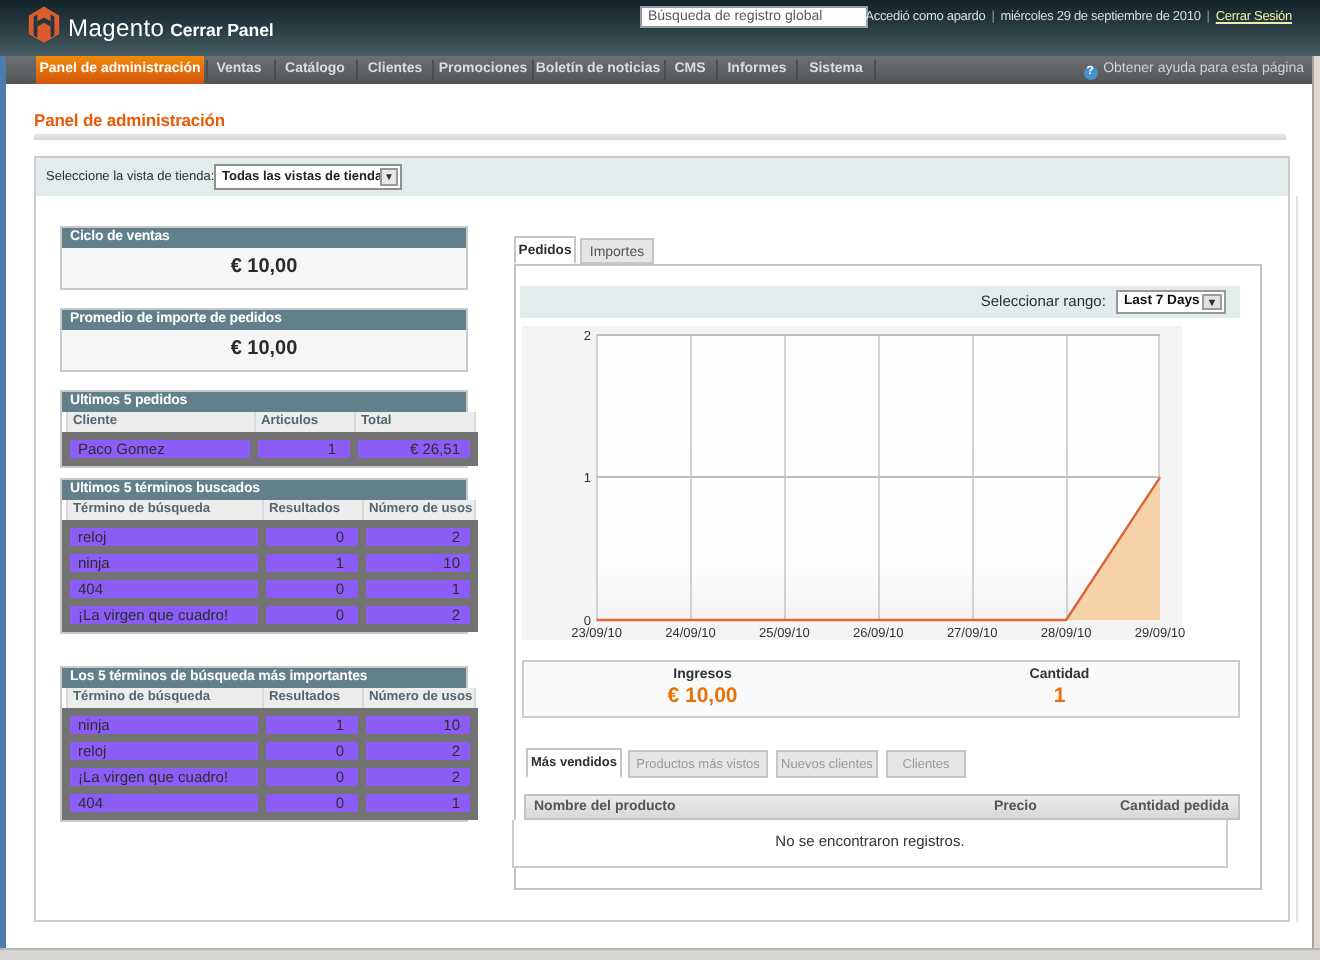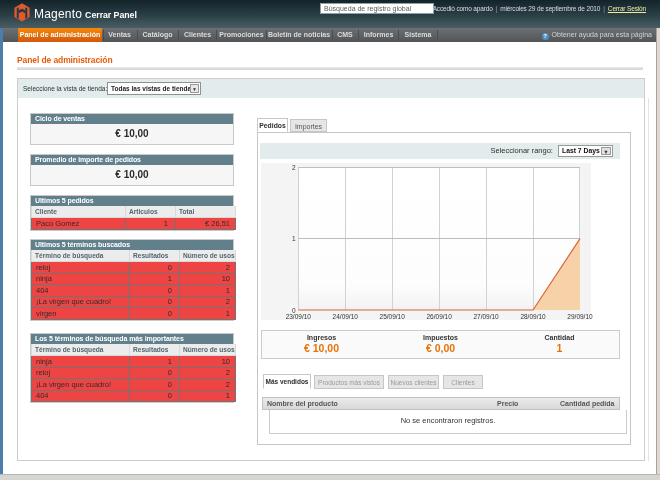--- a/index.html
+++ b/index.html
@@ -25,39 +25,39 @@
 #container{left:17px;top:78px;width:628px;height:383px;border:1px solid #ccc;background:#fff}
 #switchbar{left:18px;top:79px;width:626px;height:19px;background:#e3ecec;font-size:6.5px;color:#2e2e2e;line-height:19px;padding-left:5px}
 #storesel{position:absolute;left:89px;top:3px;width:94px;height:13px;background:#fff;border:1px solid #909090;font-size:6.5px;font-weight:bold;color:#222;line-height:11px;padding:0 0 0 3px;white-space:nowrap;overflow:hidden}
 #storesel .arr{position:absolute;right:1px;top:1px;width:9px;height:9px;background:#e8e8e8;border:1px solid #999;font-size:5px;line-height:8px;text-align:center;color:#333}
 
 .card{position:absolute;left:30px;width:204px;border:1px solid #c9c9c9;background:#fff}
 .chead{height:10px;background:#62808c;color:#fff;font-size:7px;font-weight:bold;line-height:10px;padding-left:4px;letter-spacing:-0.1px;white-space:nowrap;overflow:hidden}
 .cbody{height:20px;background:#f6f6f6;text-align:center;font-size:10px;font-weight:bold;color:#2b2b2b;line-height:20px}
 table.ct{width:100%;border-collapse:collapse;table-layout:fixed}
 table.ct th{background:#ececec;color:#51666f;font-size:6.6px;font-weight:bold;text-align:left;padding:0 0 0 3px;height:11.5px;border:1px solid #d9d9d9;border-top:none;white-space:nowrap;overflow:hidden}
-table.ct td{font-size:7.5px;color:#2e2e2e;padding:0 4px;height:11.5px;border:1px solid #737373;background:#ef4444;white-space:nowrap;overflow:hidden}
+table.ct td{font-size:7.5px;color:#2e2e2e;padding:0 4px;height:11.5px;border:4px solid #737373;background:#8b5cf6;white-space:nowrap;overflow:hidden}
 table.ct td.num{text-align:right;padding-right:7px}
 table.ct td.num2{text-align:right;padding-right:5px}
 
 .tab{position:absolute;height:14px;line-height:13px;font-size:7.5px;text-align:center;border:1px solid #c6c6c6;white-space:nowrap;overflow:hidden}
 .tab.on{background:#fff;font-weight:bold;color:#2e2e2e;border-bottom:1px solid #fff;z-index:5}
 .tab.off{background:#e6e6e6;color:#555}
 #panel{left:257px;top:132px;width:374px;height:313px;border:1px solid #c6c6c6;background:#fff}
 #rangebar{left:260px;top:143px;width:360px;height:16px;background:#e3ecec;font-size:7.5px;color:#2e2e2e;line-height:16px;text-align:right}
 #rangesel{display:inline-block;width:55px;height:12px;background:#fff;border:1px solid #999;font-size:6.8px;font-weight:bold;color:#111;line-height:10px;text-align:left;padding-left:3px;vertical-align:middle;margin-left:3px;margin-right:7px;position:relative}
 #rangesel .arr{position:absolute;right:1px;top:1px;width:10px;height:8px;background:#e2e2e2;border:1px solid #9a9a9a;font-size:5.5px;line-height:8px;text-align:center;color:#333}
 
 #totals{left:261px;top:330px;width:359px;height:29px;border:1px solid #ccc;background:#fafafa;display:flex}
 #totals div{flex:1;text-align:center;padding-top:3px}
 #totals .lb{font-size:7px;font-weight:bold;color:#333;display:block}
 #totals .vl{font-size:10.5px;font-weight:bold;color:#e87205;display:block;margin-top:1px}
 
 #phead{left:262px;top:397px;width:358px;height:13px;background:linear-gradient(180deg,#ebebeb,#d8d8d8);border:1px solid #c2c2c2;font-size:7px;font-weight:bold;color:#555;line-height:12px}
-#pbody{left:269px;top:410px;width:358px;height:24px;background:#fff;border:1px solid #ccc;border-top:none;text-align:center;font-size:7.5px;color:#333;line-height:22px}
+#pbody{left:256px;top:410px;width:358px;height:24px;background:#fff;border:1px solid #ccc;border-top:none;text-align:center;font-size:7.5px;color:#333;line-height:22px}
 
 #leftblue{left:0;top:28px;width:3px;height:446px;background:#4c7dad}
 #rightline{left:648px;top:98px;width:1px;height:363px;background:#e3e3e3}
 #redge{left:656px;top:28px;width:4px;height:452px;background:#ddd8d2;border-left:1px solid #aaa29a}
 #footer{left:0;top:474px;width:660px;height:6px;background:#d7d5d1;border-top:1px solid #b9b6b2}
 </style></head>
 <body>
 <div class="abs" id="topbar"></div>
 <svg class="abs" style="left:14px;top:3px" width="16" height="19" viewBox="0 0 16 19">
 <path d="M8,0.3 L15.6,4.7 V14 L8,18.4 L0.4,14 V4.7 Z" fill="#dd5b2e"></path>
@@ -153,25 +153,20 @@
         </tr>
 <tr>
           <td>404</td>
           <td class="num">0</td>
           <td class="num2">1</td>
         </tr>
 <tr>
           <td>¡La virgen que cuadro!</td>
           <td class="num">0</td>
           <td class="num2">2</td>
-        </tr>
-<tr>
-          <td>virgen</td>
-          <td class="num">0</td>
-          <td class="num2">1</td>
         </tr>
 </tbody>
     </table>
   </div>
 
 <div class="card" style="top:333px">
     <div class="chead">Los 5 términos de búsqueda más importantes</div>
 <table class="ct">
       <colgroup>
         <col style="width:98px">
@@ -251,24 +246,20 @@
 <text x="319" y="155.5" text-anchor="middle">29/09/10</text>
 </g>
 </svg>
 
 <div class="abs" id="totals">
 <div>
       <span class="lb">Ingresos</span>
       <span class="vl">€ 10,00</span>
     </div>
 <div>
-      <span class="lb">Impuestos</span>
-      <span class="vl">€ 0,00</span>
-    </div>
-<div>
       <span class="lb">Cantidad</span>
       <span class="vl">1</span>
     </div>
 </div>
 
 <div class="abs tab on" style="left:263px;top:374px;width:48px;height:15px;line-height:14px;font-size:6.5px">Más vendidos</div>
 <div class="abs tab off" style="left:314px;top:375px;width:70px;color:#9a9a9a;font-size:6.5px">Productos más vistos</div>
 <div class="abs tab off" style="left:388px;top:375px;width:51px;color:#9a9a9a;font-size:6.5px">Nuevos clientes</div>
 <div class="abs tab off" style="left:443px;top:375px;width:40px;color:#9a9a9a;font-size:6.5px">Clientes</div>
 

